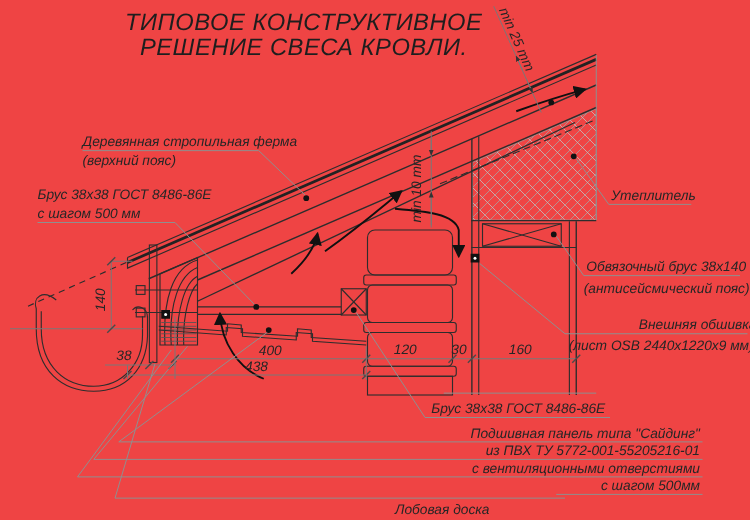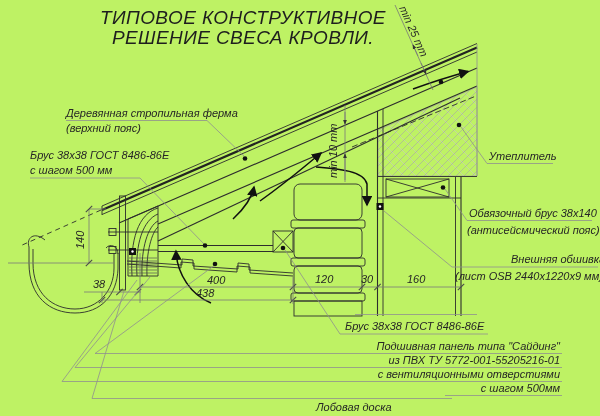--- a/index.html
+++ b/index.html
@@ -1,16 +1,16 @@
 <!DOCTYPE html>
 <html><head>
 <meta charset="utf-8">
 <style>
   html,body{margin:0;padding:0;background:#e8e8e8;}
-  .stage{width:600px;height:416px;background:#bef264;position:relative;overflow:hidden;
+  .stage{width:600px;height:416px;background:#ef4444;position:relative;overflow:hidden;
          font-family:"Liberation Sans", sans-serif;}
   svg{display:block;}
   .t-title{font:italic 19px "Liberation Sans", sans-serif;fill:#1e1e1e;letter-spacing:.4px;}
   .lbl{font:italic 11px "Liberation Sans", sans-serif;fill:#262626;}
   .dim{font:italic 11px "Liberation Sans", sans-serif;fill:#262626;}
   .ln{stroke:#2d2d2d;stroke-width:1.1;fill:none;}
   .ln-heavy{stroke:#222;stroke-width:2.2;fill:none;}
   .ln-thin{stroke:#2d2d2d;stroke-width:0.9;fill:none;}
   .aux{stroke:#8f8f8f;stroke-width:0.8;fill:none;}
   .dimln{stroke:#787878;stroke-width:0.8;fill:none;}

